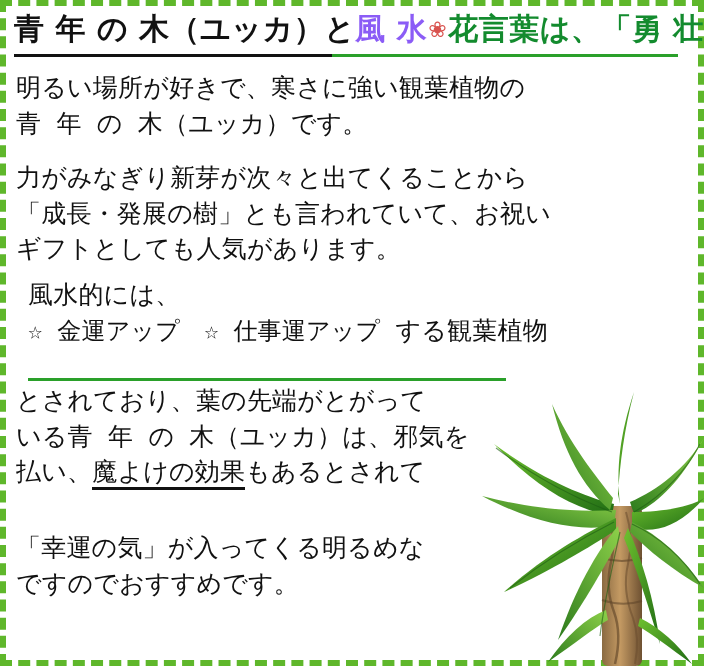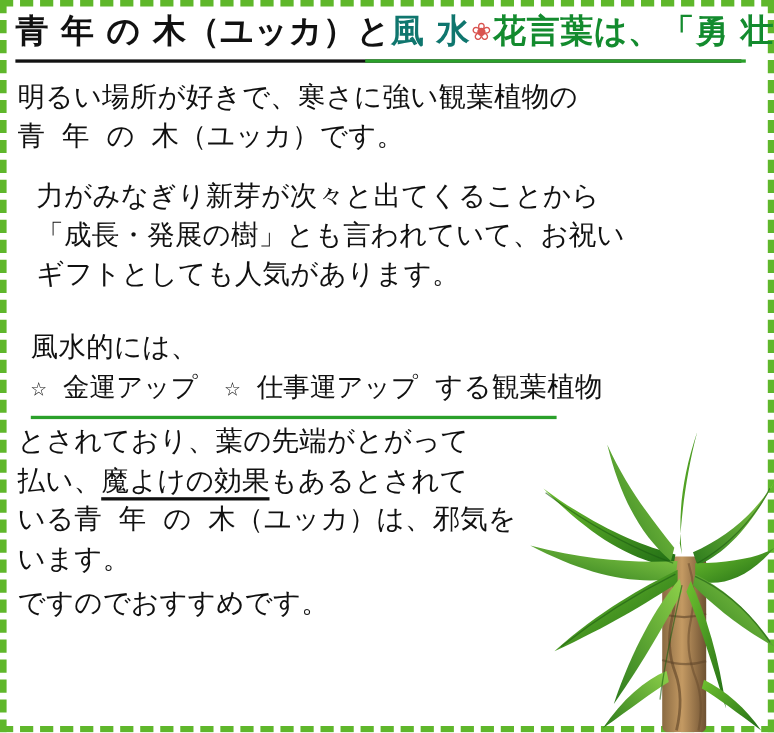--- a/index.html
+++ b/index.html
@@ -44,21 +44,21 @@
     position: relative;
     font-size: 30px;
     line-height: 1.25;
     color: #111111;
     font-weight: 700;
     letter-spacing: 0.5px;
     white-space: nowrap;
     padding-bottom: 2px;
   }
   .headline .kw-green {
-    color: #0f766e;
+    color: #8b5cf6;
   }
   .headline .flower {
     color: #d9534f;
     font-size: 22px;
     vertical-align: 2px;
     padding: 0 1px;
   }
   .headline .tail {
     color: #138b2e;
   }
@@ -81,22 +81,22 @@
   
   .para {
     font-size: 25px;
     line-height: 1.42;
     color: #111111;
     letter-spacing: 0.2px;
     font-weight: 500;
     font-family: Liberation Mono, monospace;
   }
   .p1 { position: absolute; left: 2px; top: 62px; width: 660px; }
-  .p2 { position: absolute; left: 19px; top: 152px; width: 668px; }
-  .p3 { position: absolute; left: 14px; top: 290px; width: 660px; }
+  .p2 { position: absolute; left: 2px; top: 152px; width: 668px; }
+  .p3 { position: absolute; left: 14px; top: 269px; width: 660px; }
   .p4 { position: absolute; left: 2px; top: 375px; width: 520px; }
   .p5 { position: absolute; left: 2px; top: 522px; width: 520px; }
 
   .line { display: block; white-space: nowrap; }
   .u-black {
     background-image: linear-gradient(#111111, #111111);
     background-repeat: no-repeat;
     background-position: 0 1.12em;
     background-size: 100% 3px;
     padding-bottom: 2px;
@@ -151,26 +151,26 @@
     </div>
 
     <div class="para p3">
       <span class="line">風水的には、</span>
       <span class="line"><span class="star">☆ 金運アップ　☆ 仕事運アップ</span><span> する観葉植物</span></span>
     </div>
     <div class="rule-green"></div>
 
     <div class="para p4">
       <span class="line">とされており、葉の先端がとがって</span>
+      <span class="line">いる青 年 の 木（ユッカ）は、邪気を</span>
       <span class="line">払い、<span class="u-black">魔よけの効果</span>もあるとされて</span>
-      <span class="line">いる青 年 の 木（ユッカ）は、邪気を</span>
-      <span class="line">います。</span>
     </div>
 
     <div class="para p5">
+      <span class="line">「幸運の気」が入ってくる明るめな</span>
       <span class="line">ですのでおすすめです。</span>
     </div>
 
   </div>
 
   <div class="plant">
     <svg width="230" height="280" viewBox="0 0 230 280" xmlns="http://www.w3.org/2000/svg">
       <defs>
         <linearGradient id="leafA" x1="0" y1="0" x2="1" y2="1">
           <stop offset="0%" stop-color="#6fc12f"></stop>

